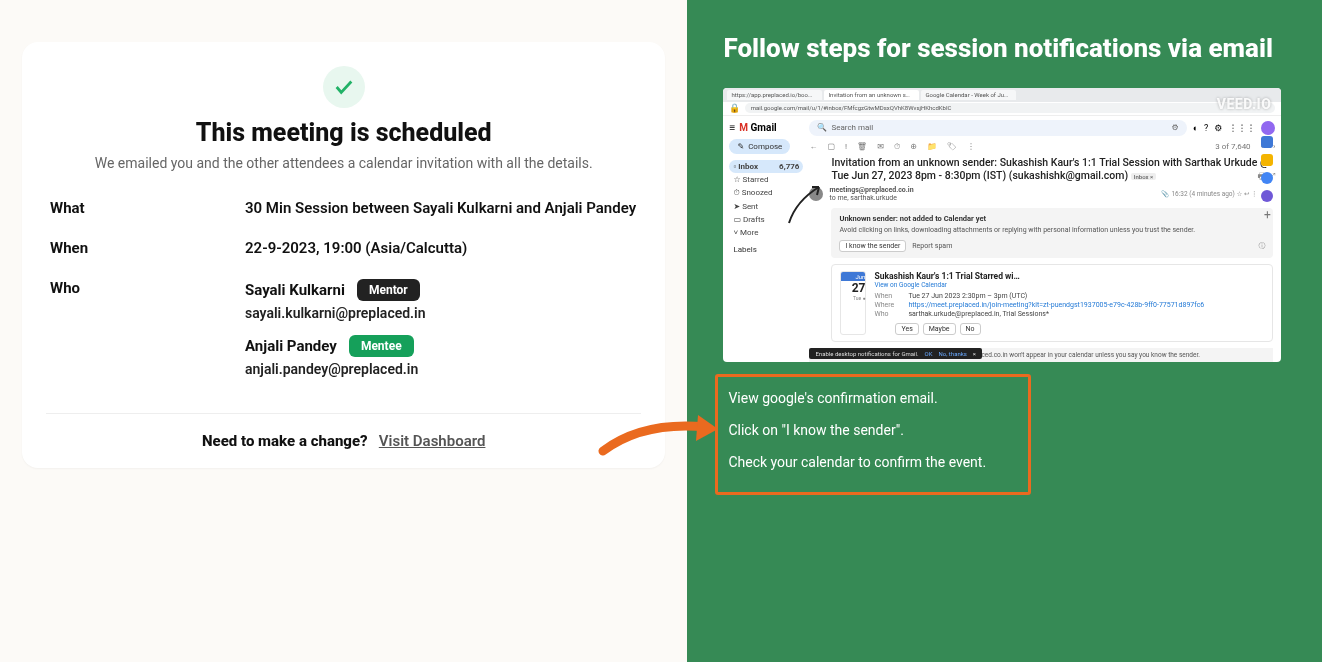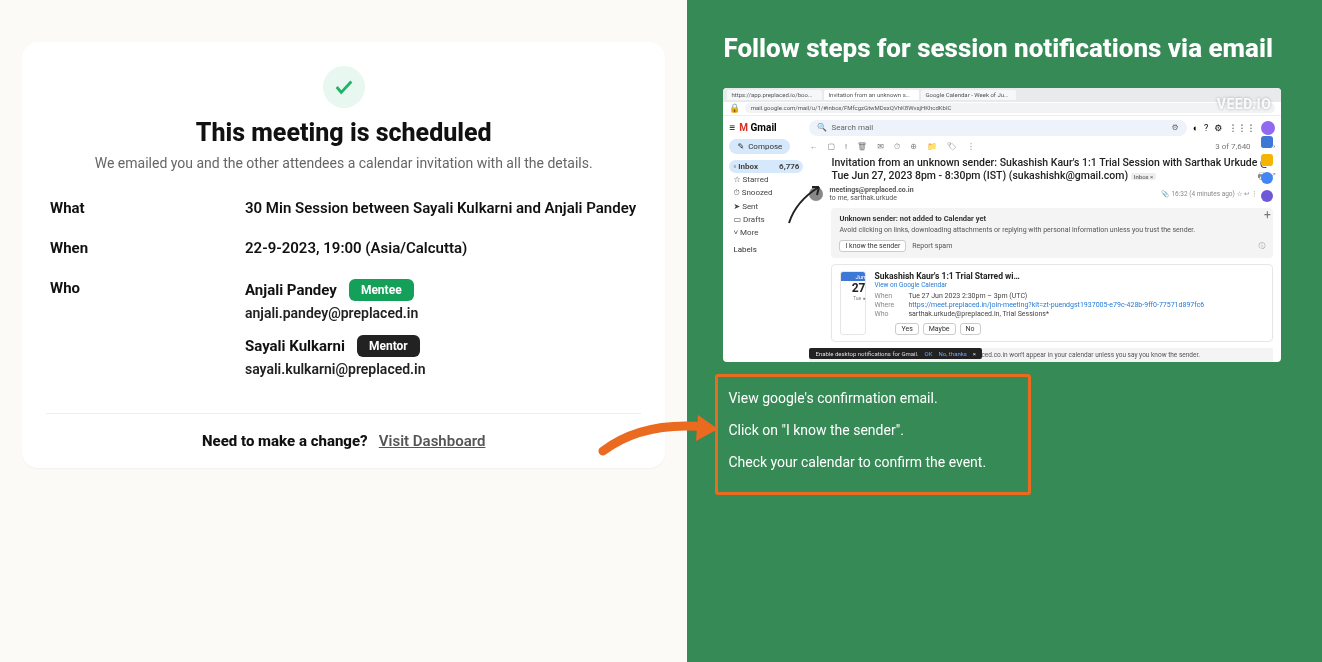--- a/index.html
+++ b/index.html
@@ -375,31 +375,31 @@
     </div>
     <div class="detail-row">
       <div class="k">When</div>
       <div class="v">22-9-2023, 19:00 (Asia/Calcutta)</div>
     </div>
     <div class="detail-row">
       <div class="k">Who</div>
       <div class="v who-block">
         <div class="person">
           <div class="nameline">
+            <span class="nm">Sayali Kulkarni</span>
+            <span class="badge-dark">Mentor</span>
+          </div>
+          <div class="email">sayali.kulkarni@preplaced.in</div>
+        </div>
+        <div class="person">
+          <div class="nameline">
             <span class="nm">Anjali Pandey</span>
             <span class="badge-green">Mentee</span>
           </div>
           <div class="email">anjali.pandey@preplaced.in</div>
-        </div>
-        <div class="person">
-          <div class="nameline">
-            <span class="nm">Sayali Kulkarni</span>
-            <span class="badge-dark">Mentor</span>
-          </div>
-          <div class="email">sayali.kulkarni@preplaced.in</div>
         </div>
       </div>
     </div>
 
     <div class="divider"></div>
     <div class="change-line">
       <b>Need to make a change?</b>
       &nbsp;
       <a href="#">Visit Dashboard</a>
     </div>

